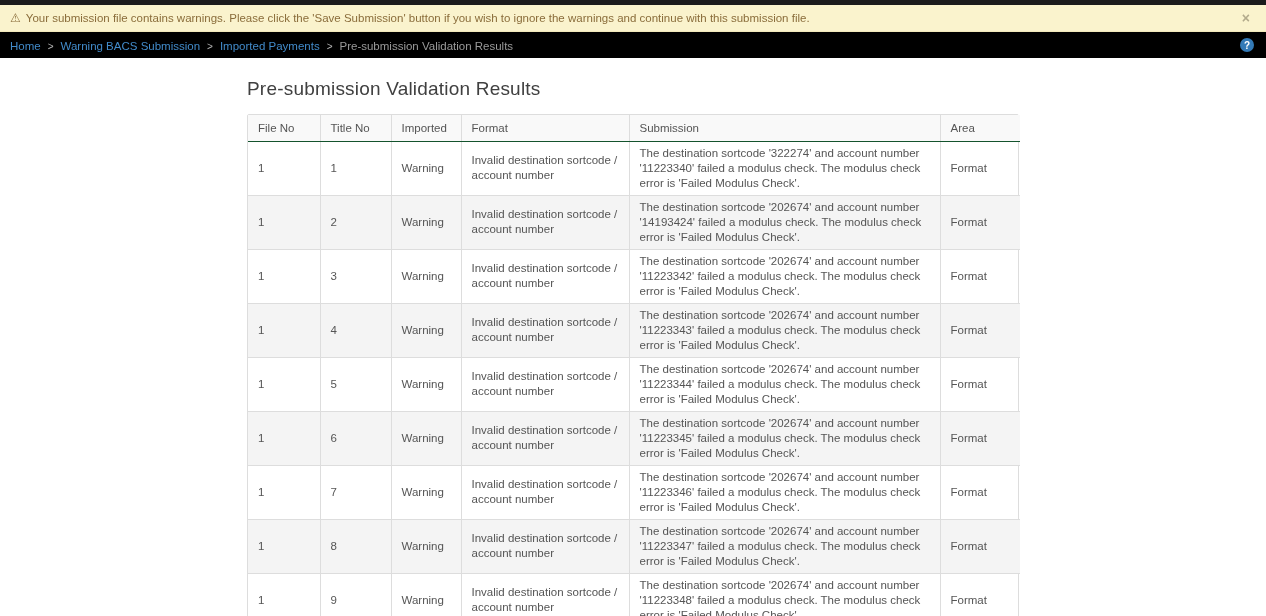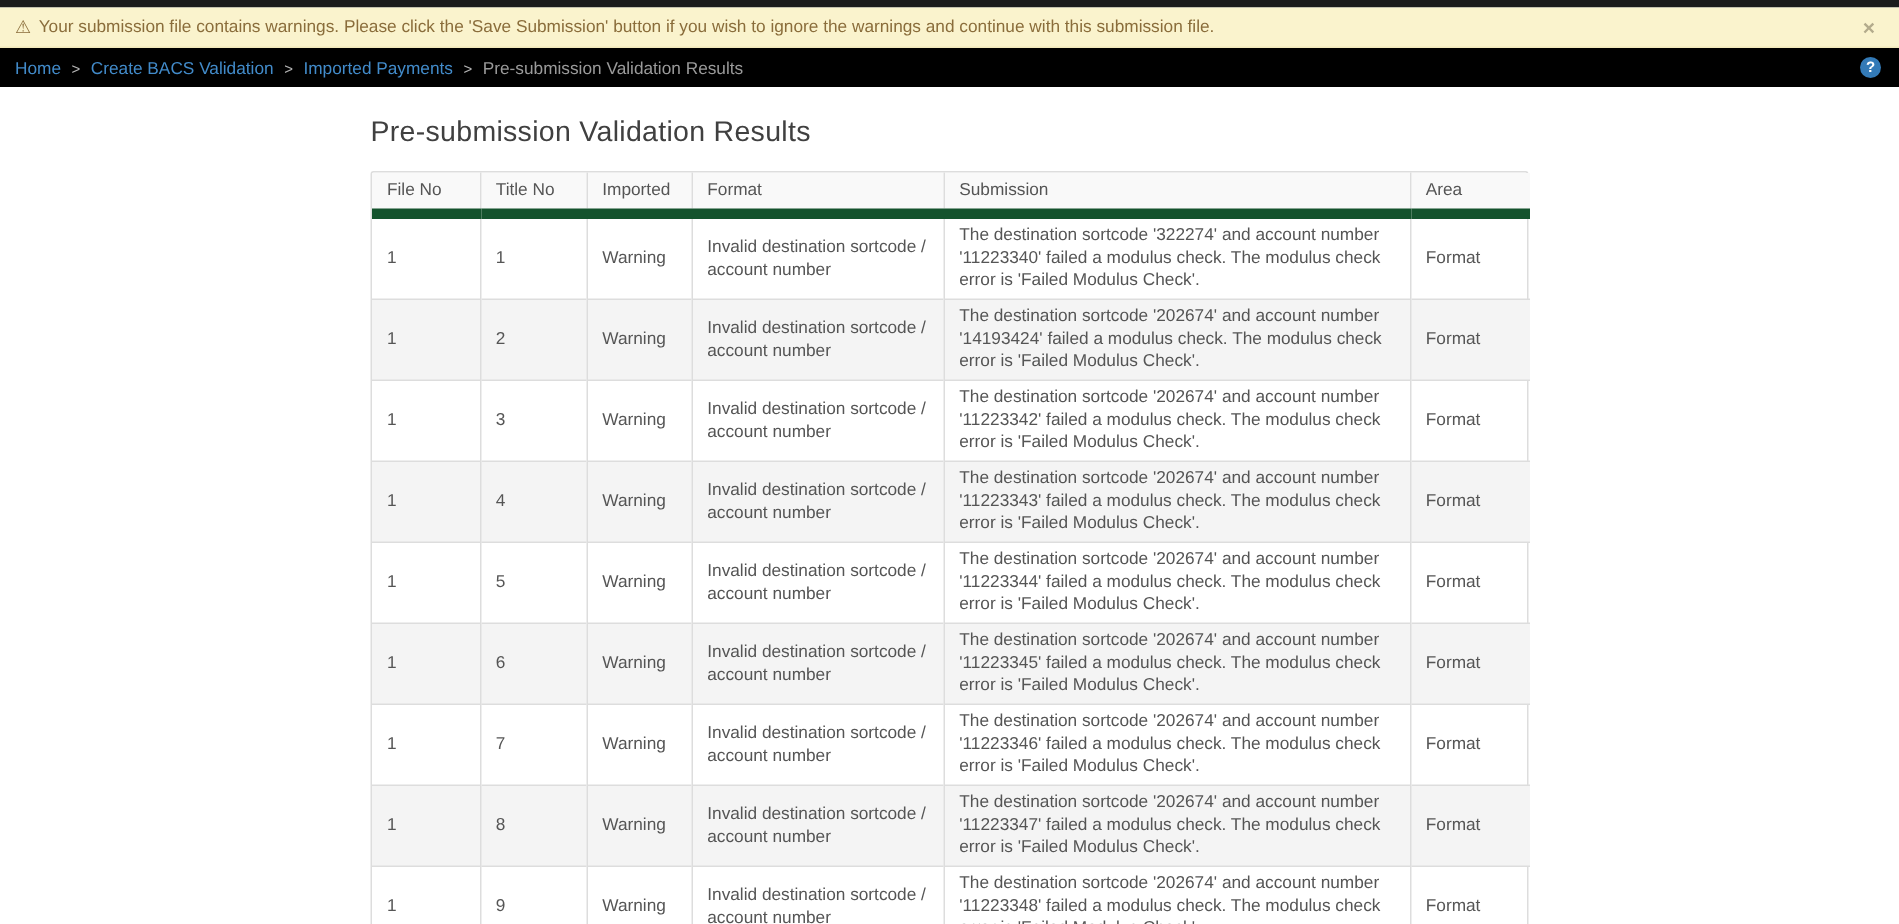--- a/index.html
+++ b/index.html
@@ -56,21 +56,21 @@
 
   
   .grid { border: 1px solid #ddd; border-radius: 2px; background: #fff; }
   table.results {
     width: 100%; border-collapse: collapse; table-layout: fixed;
     font-size: 11.5px;
   }
   table.results th {
     text-align: left; font-weight: 400; color: #555;
     background: #f9f9f9;
-    border-bottom: 7px solid #14532d;
+    border-bottom: 1px solid #14532d;
     padding: 6px 10px;
     height: 26px;
     white-space: nowrap; overflow: hidden; margin-top: 44px;
   }
   table.results th + th, table.results td + td { border-left: 1px solid #ddd; }
   table.results td {
     padding: 4px 10px;
     color: #555;
     vertical-align: middle;
     line-height: 15px;
@@ -86,21 +86,21 @@
 
 <div class="topbar"></div>
 
 <div class="banner">
   <span class="warn-glyph">⚠</span>
   <span>Your submission file contains warnings. Please click the 'Save Submission' button if you wish to ignore the warnings and continue with this submission file.</span>
   <span class="close-x">×</span>
 </div>
 
 <div class="crumbs">
-  <span id="crumb-items" style="display:contents"><a class="crumb-link">Home</a><span class="sep">&gt;</span><a class="crumb-link">Create BACS Validation</a><span class="sep">&gt;</span><a class="crumb-link">Imported Payments</a><span class="sep">&gt;</span><span class="crumb-current">Pre-submission Validation Results</span></span>
+  <span id="crumb-items" style="display:contents"><a class="crumb-link">Home</a><span class="sep">&gt;</span><a class="crumb-link">Warning BACS Submission</a><span class="sep">&gt;</span><a class="crumb-link">Imported Payments</a><span class="sep">&gt;</span><span class="crumb-current">Pre-submission Validation Results</span></span>
   <span class="help-badge">?</span>
 </div>
 
 <div class="container">
   <h1 class="page-title">Pre-submission Validation Results</h1>
 
   <div class="grid">
     <table class="results">
       <colgroup>
         <col style="width:72px">

